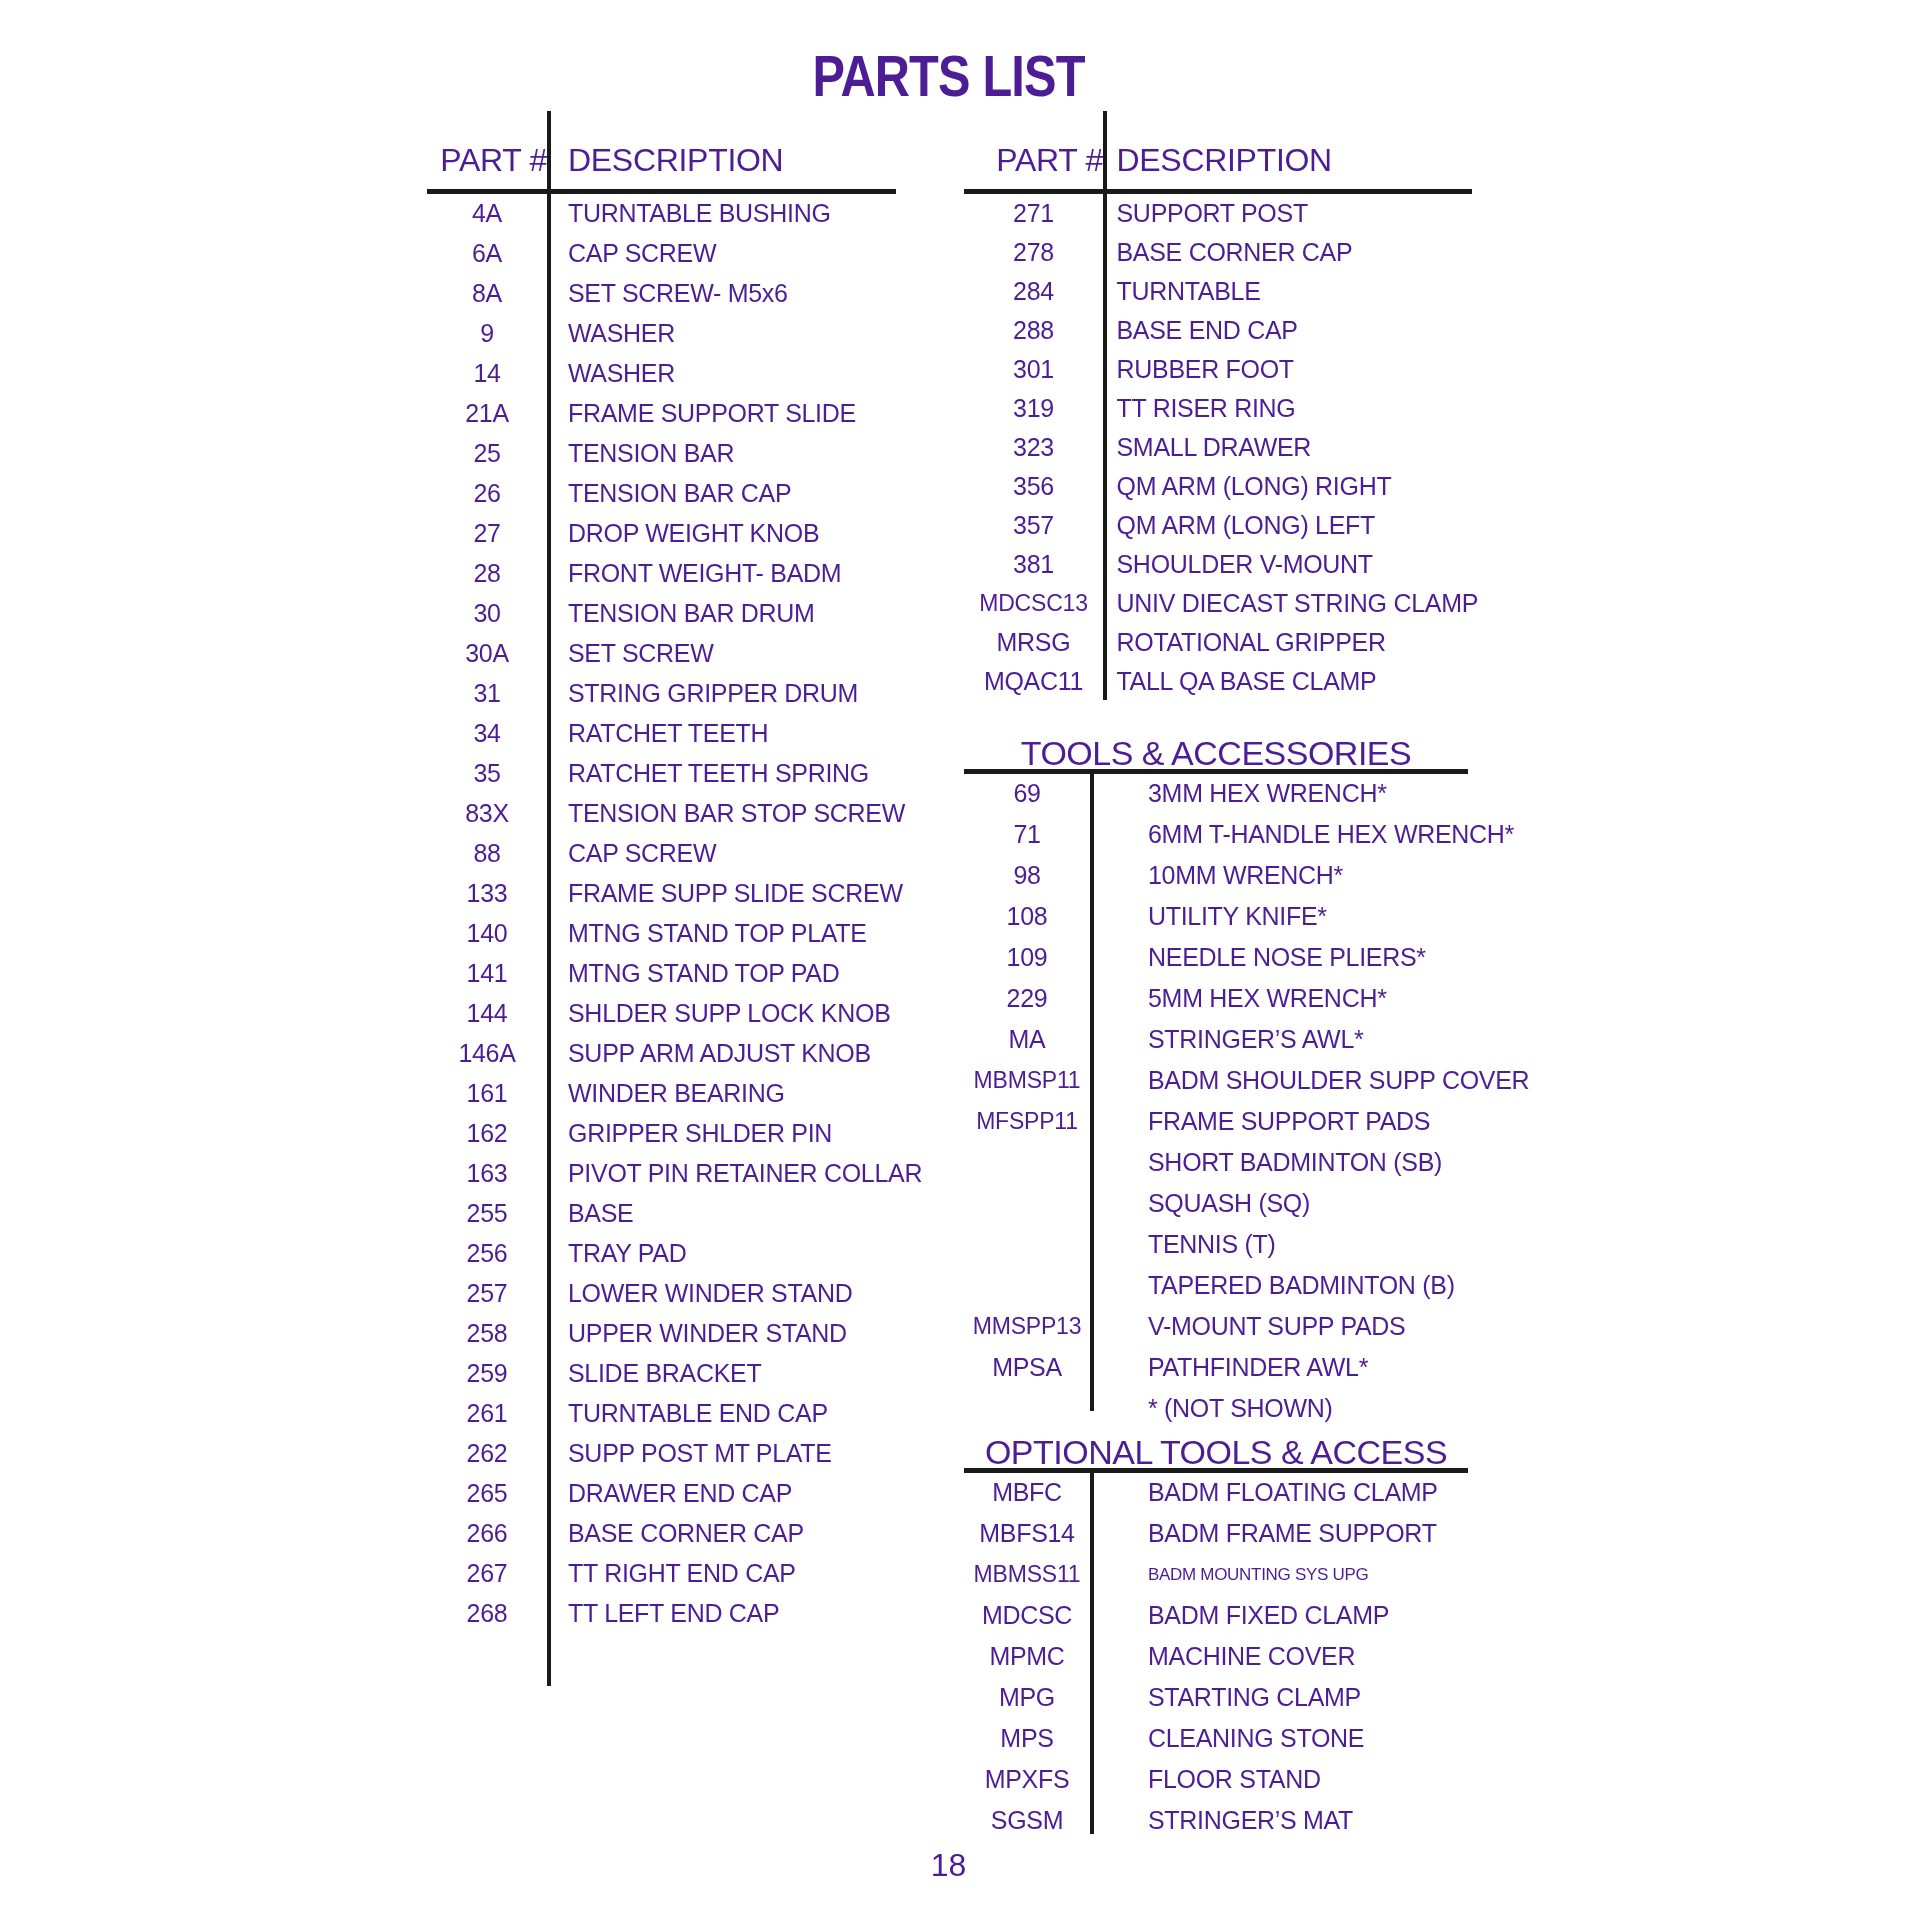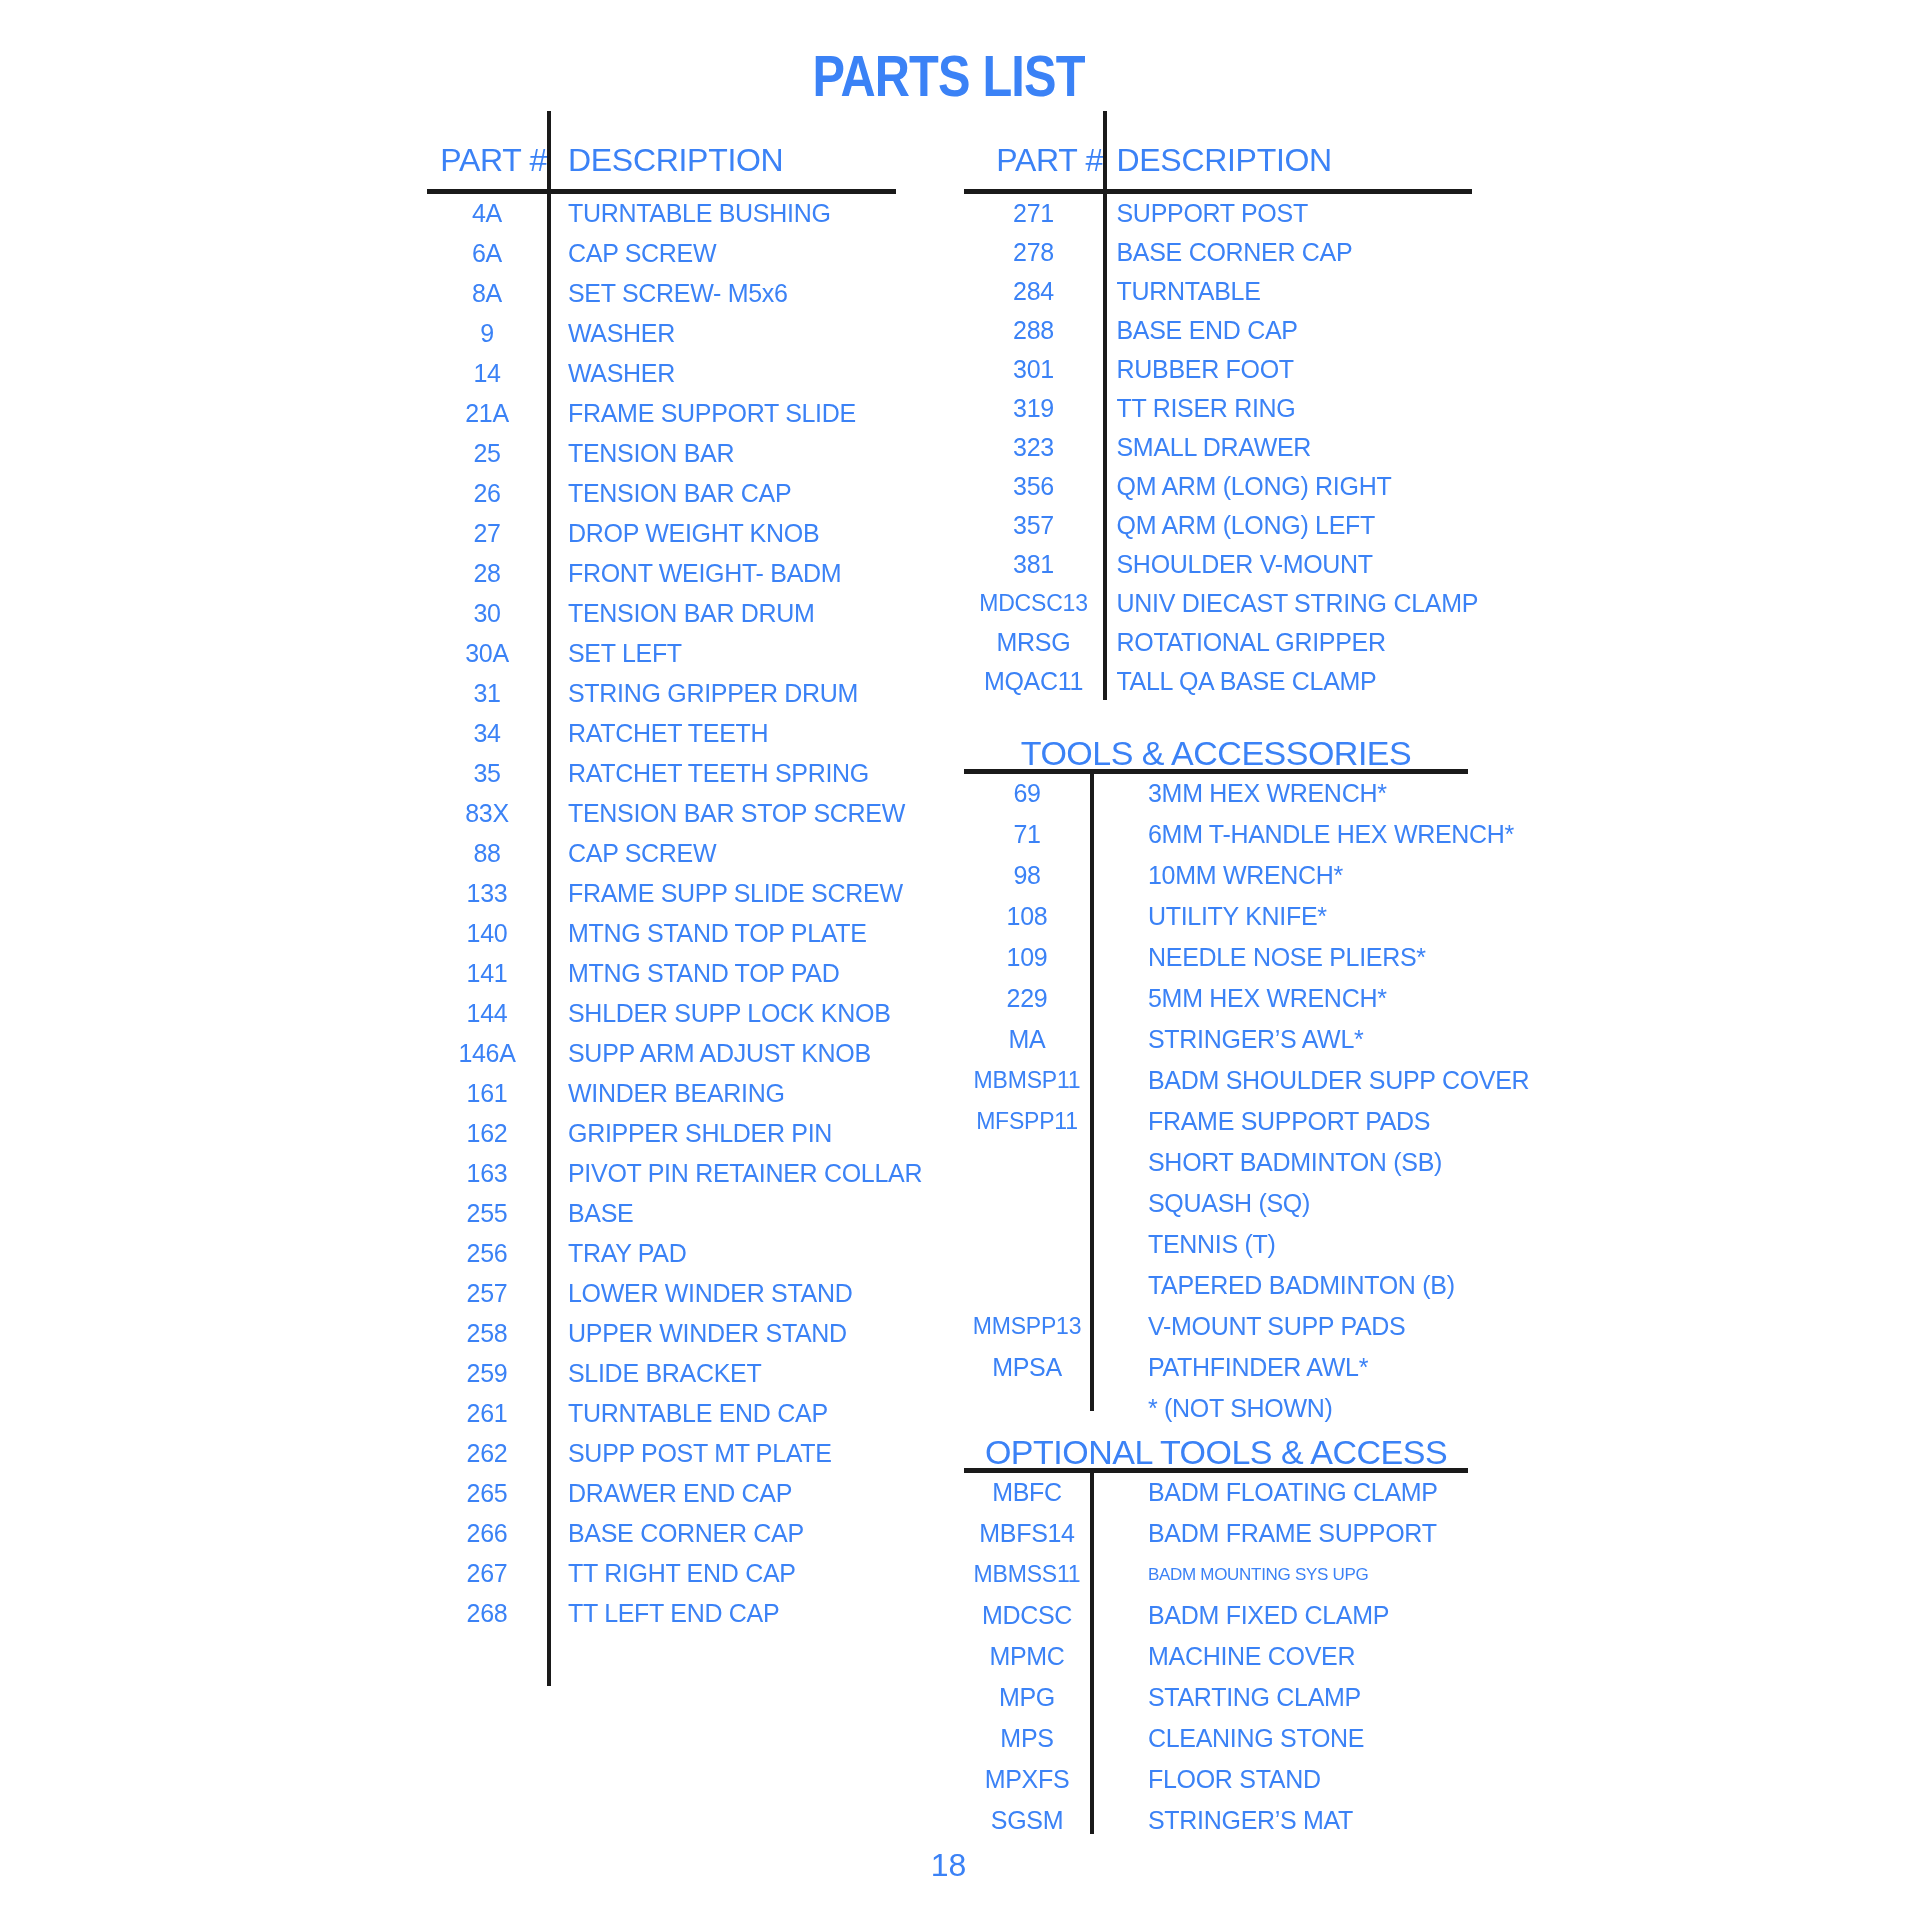--- a/index.html
+++ b/index.html
@@ -1,20 +1,20 @@
 <!DOCTYPE html>
 <html><head>
 <meta charset="utf-8">
 <style>
   html,body{margin:0;padding:0;background:#ffffff;}
   .page{
     position:relative;
     width:1931px;height:1931px;
     background:#ffffff;
-    color:#3b82f6;
+    color:#4c1d95;
     font-family:"Liberation Sans","DejaVu Sans",sans-serif;
     overflow:hidden;
   }
   .title{
     position:absolute;
     left:427px;top:42px;width:1043px;
     margin:0;
     text-align:center;
     font-size:58px;font-weight:700;
     letter-spacing:-1px;
@@ -146,21 +146,21 @@
         <div class="row">
           <div class="pcell">28</div>
           <div class="dcell">FRONT WEIGHT- BADM</div>
         </div>
         <div class="row">
           <div class="pcell">30</div>
           <div class="dcell">TENSION BAR DRUM</div>
         </div>
         <div class="row">
           <div class="pcell">30A</div>
-          <div class="dcell">SET LEFT</div>
+          <div class="dcell">SET SCREW</div>
         </div>
         <div class="row">
           <div class="pcell">31</div>
           <div class="dcell">STRING GRIPPER DRUM</div>
         </div>
         <div class="row">
           <div class="pcell">34</div>
           <div class="dcell">RATCHET TEETH</div>
         </div>
         <div class="row">

